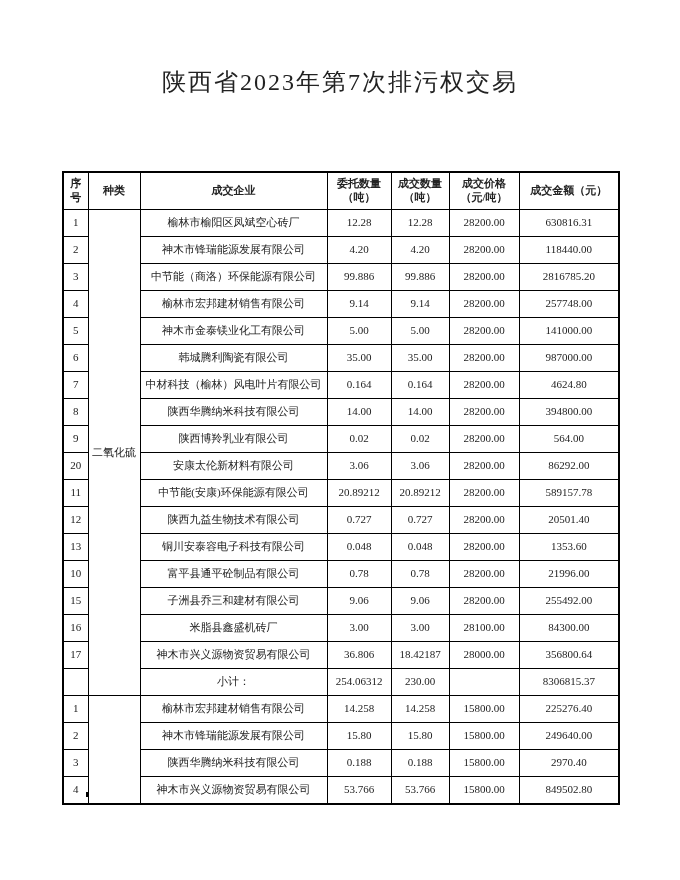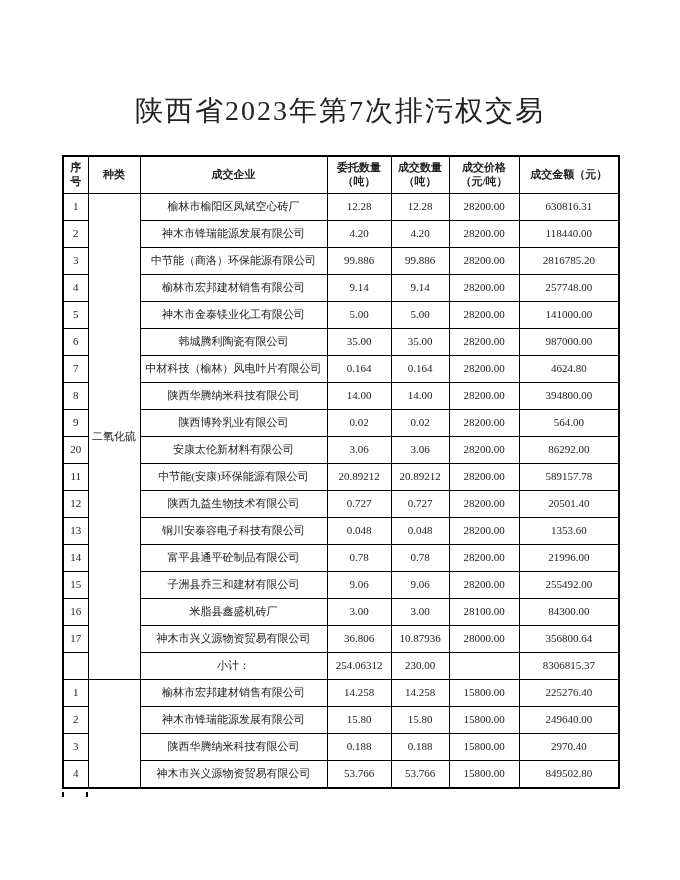--- a/index.html
+++ b/index.html
@@ -10,31 +10,31 @@
   }
   .page {
     position: relative;
     width: 680px; height: 880px;
     background: #ffffff;
     font-family: "Liberation Serif", "DejaVu Serif", serif;
     color: #1a1a1a;
   }
   .doc-title {
     position: absolute;
-    top: 96px; left: 0;
+    top: 68px; left: 0;
     width: 100%;
     text-align: center;
-    font-size: 28px;
+    font-size: 24px;
     line-height: 29px;
     letter-spacing: 2px;
     color: #222;
   }
   table.results {
     position: absolute;
-    left: 62px; top: 155px;
+    left: 62px; top: 171px;
     width: 556px;
     border-collapse: collapse;
     table-layout: fixed;
     border: 2px solid #000;
   }
   table.results th, table.results td {
     border: 1px solid #000;
     text-align: center;
     vertical-align: middle;
     padding: 1px 2px;
@@ -190,21 +190,21 @@
         </tr>
         <tr>
           <td class="c-no">13</td>
           <td class="c-company">铜川安泰容电子科技有限公司</td>
           <td class="c-num">0.048</td>
           <td class="c-num">0.048</td>
           <td class="c-num">28200.00</td>
           <td class="c-num">1353.60</td>
         </tr>
         <tr>
-          <td class="c-no">14</td>
+          <td class="c-no">10</td>
           <td class="c-company">富平县通平砼制品有限公司</td>
           <td class="c-num">0.78</td>
           <td class="c-num">0.78</td>
           <td class="c-num">28200.00</td>
           <td class="c-num">21996.00</td>
         </tr>
         <tr>
           <td class="c-no">15</td>
           <td class="c-company">子洲县乔三和建材有限公司</td>
           <td class="c-num">9.06</td>
@@ -217,21 +217,21 @@
           <td class="c-company">米脂县鑫盛机砖厂</td>
           <td class="c-num">3.00</td>
           <td class="c-num">3.00</td>
           <td class="c-num">28100.00</td>
           <td class="c-num">84300.00</td>
         </tr>
         <tr>
           <td class="c-no">17</td>
           <td class="c-company">神木市兴义源物资贸易有限公司</td>
           <td class="c-num">36.806</td>
-          <td class="c-num">10.87936</td>
+          <td class="c-num">18.42187</td>
           <td class="c-num">28000.00</td>
           <td class="c-num">356800.64</td>
         </tr>
         <tr>
           <td class="c-no"></td>
           <td class="c-company">小计：</td>
           <td class="c-num">254.06312</td>
           <td class="c-num">230.00</td>
           <td class="c-num"></td>
           <td class="c-num">8306815.37</td>

